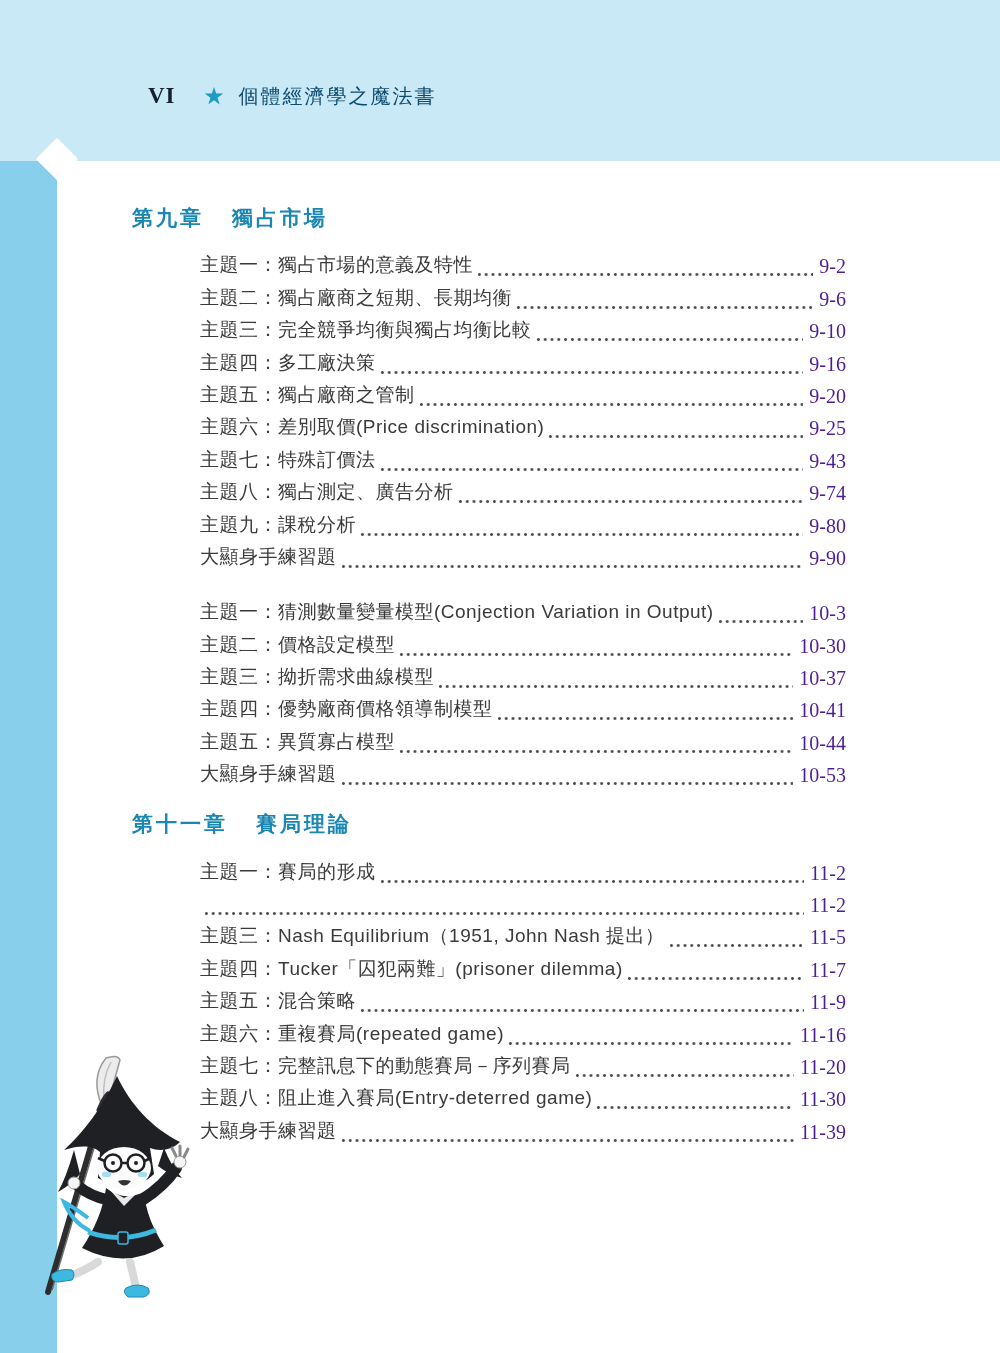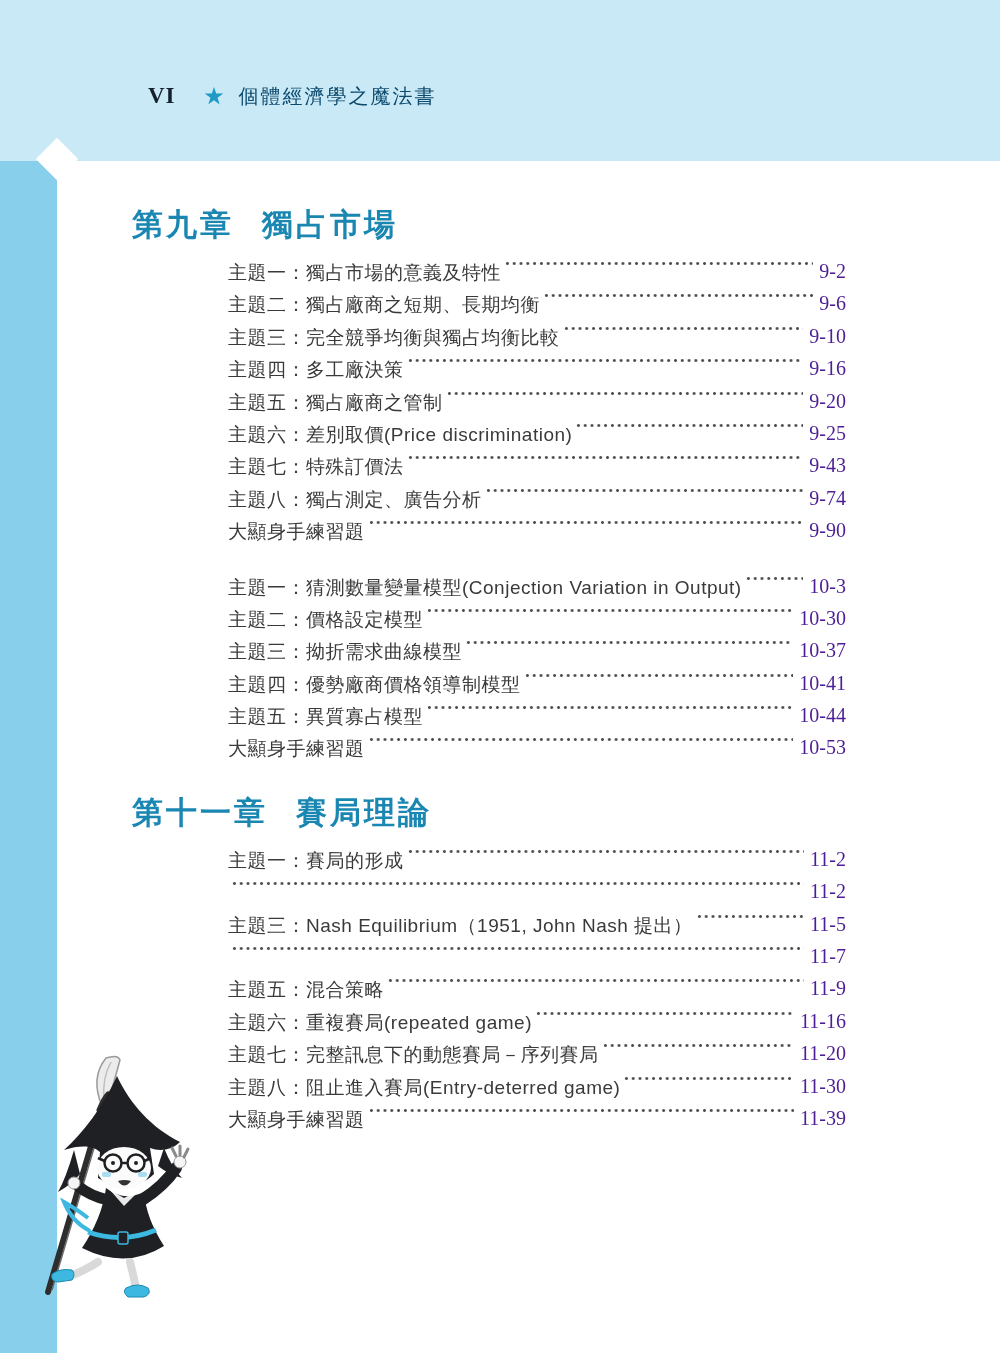--- a/index.html
+++ b/index.html
@@ -62,34 +62,33 @@
   
   .toc {
     position: absolute;
     left: 132px; top: 204px;
     width: 714px;
   }
   .chapter + .chapter { margin-top: 23px; }
   .chapter-title {
     font-family: "Liberation Serif", serif;
     font-weight: bold;
-    font-size: 31px;
+    font-size: 21px;
     color: #1a86b2;
     letter-spacing: 3px;
     margin-bottom: 14px;
     white-space: nowrap;
   }
   .chapter-title .ch-name { margin-left: 28px; }
   .entries { margin-left: 68px; }
   .entry {
     display: flex;
-    align-items: flex-start;
+    align-items: flex-end;
     height: 32.4px;
     white-space: nowrap;
-    margin-left: 28px;
   }
   .entry .label {
     font-size: 19px;
     color: #3a3a3a;
     letter-spacing: 0.5px;
     flex: 0 0 auto;
   }
   .entry .leader {
     flex: 1 1 auto;
     height: 7px;
@@ -164,20 +163,25 @@
           <span class="label">主題七：特殊訂價法</span>
           <span class="leader"></span>
           <span class="page-num">9-43</span>
         </div>
         <div class="entry">
           <span class="label">主題八：獨占測定、廣告分析</span>
           <span class="leader"></span>
           <span class="page-num">9-74</span>
         </div>
         <div class="entry">
+          <span class="label">主題九：課稅分析</span>
+          <span class="leader"></span>
+          <span class="page-num">9-80</span>
+        </div>
+        <div class="entry">
           <span class="label">大顯身手練習題</span>
           <span class="leader"></span>
           <span class="page-num">9-90</span>
         </div>
       </div>
     </section>
     <section class="chapter">
       <div class="entries">
         <div class="entry">
           <span class="label">主題一：猜測數量變量模型(Conjection Variation in Output)</span>
@@ -222,20 +226,21 @@
         <div class="entry">
           <span class="leader"></span>
           <span class="page-num">11-2</span>
         </div>
         <div class="entry">
           <span class="label">主題三：Nash Equilibrium（1951, John Nash 提出）</span>
           <span class="leader"></span>
           <span class="page-num">11-5</span>
         </div>
         <div class="entry">
+          <span class="label">主題四：Tucker「囚犯兩難」(prisoner dilemma)</span>
           <span class="leader"></span>
           <span class="page-num">11-7</span>
         </div>
         <div class="entry">
           <span class="label">主題五：混合策略</span>
           <span class="leader"></span>
           <span class="page-num">11-9</span>
         </div>
         <div class="entry">
           <span class="label">主題六：重複賽局(repeated game)</span>

